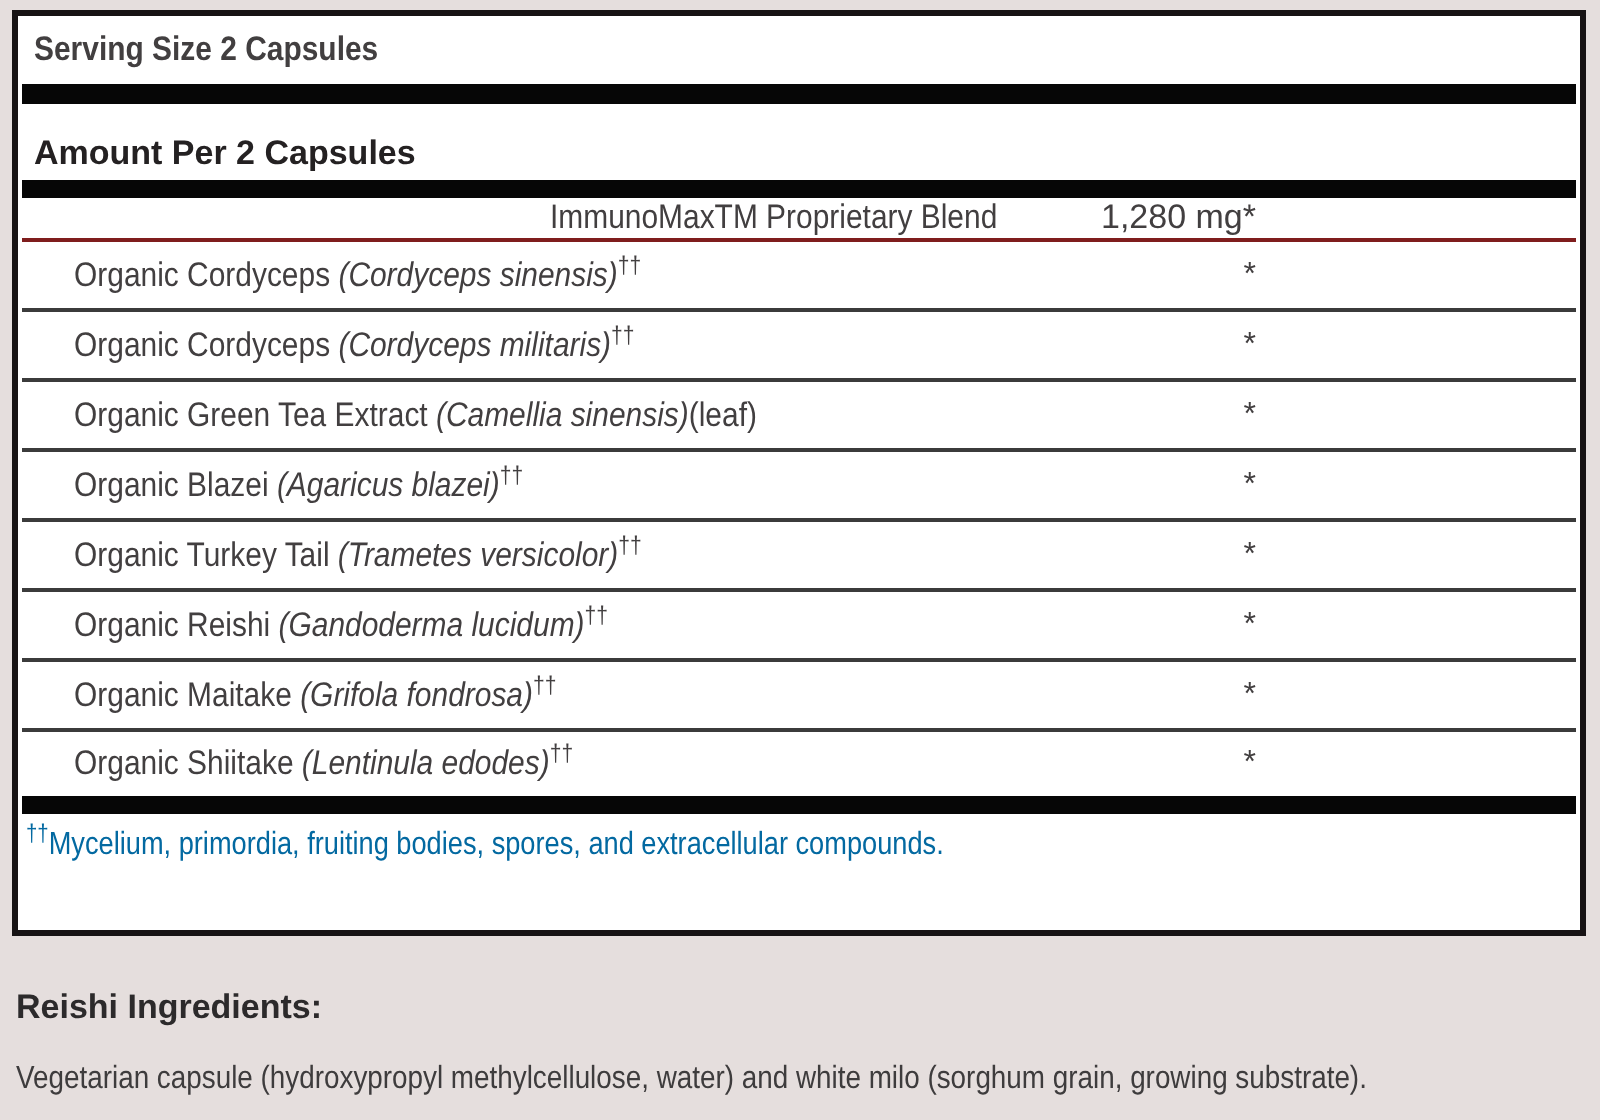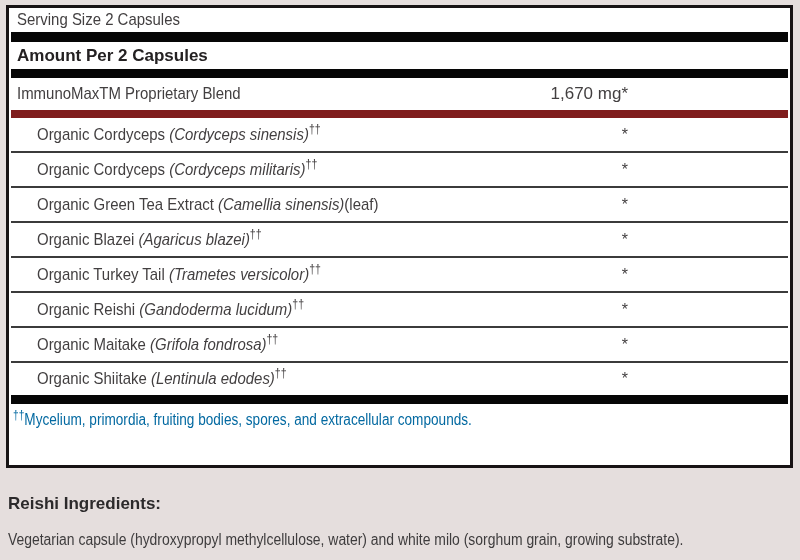--- a/index.html
+++ b/index.html
@@ -18,35 +18,37 @@
     border: 3px solid #171314;
     padding: 0 2px;
   }
   .row {
     display: flex;
     align-items: center;
     position: relative;
     color: #423f40;
     font-size: 17px;
   }
-  .serving-row { height: 24px; padding-left: 6px; }
+  .serving-row { height: 34px; padding-left: 6px; font-weight: bold; }
   .thick-bar { height: 10px; background: #060606; }
   .thick-bar.thin { height: 9px; }
   .header-row {
     height: 27px;
     justify-content: space-between;
     font-weight: bold;
     color: #242122;
     padding-left: 6px;
     padding-right: 26px;
+    margin-top: 11px;
   }
   .blend-row {
-    height: 40px;
+    height: 22px;
     padding-left: 6px;
-    border-bottom: 8px solid #7f1d1d;
+    border-bottom: 2px solid #7f1d1d;
+    justify-content: center;
   }
   .ing-row {
     height: 35px;
     padding-left: 26px;
     border-bottom: 2px solid #3b3b3b;
     text-align: right;
   }
   .ing-row.last { height: 32px; border-bottom: none; }
   .cname {
     white-space: nowrap;
@@ -113,21 +115,21 @@
   <div class="thick-bar"></div>
 
   <div class="row header-row">
     <span>Amount Per 2 Capsules</span>
   </div>
 
   <div class="thick-bar thin"></div>
 
   <div class="row blend-row">
     <span class="cname">ImmunoMaxTM Proprietary Blend</span>
-    <span class="amount">1,670 mg*</span>
+    <span class="amount">1,280 mg*</span>
   </div>
 
   <div class="row ing-row">
     <span class="cname"><span>Organic Cordyceps </span><i>(Cordyceps sinensis)</i><span></span><sup>††</sup></span>
     <span class="dv-star">*</span>
   </div>
 
   <div class="row ing-row">
     <span class="cname"><span>Organic Cordyceps </span><i>(Cordyceps militaris)</i><span></span><sup>††</sup></span>
     <span class="dv-star">*</span>

